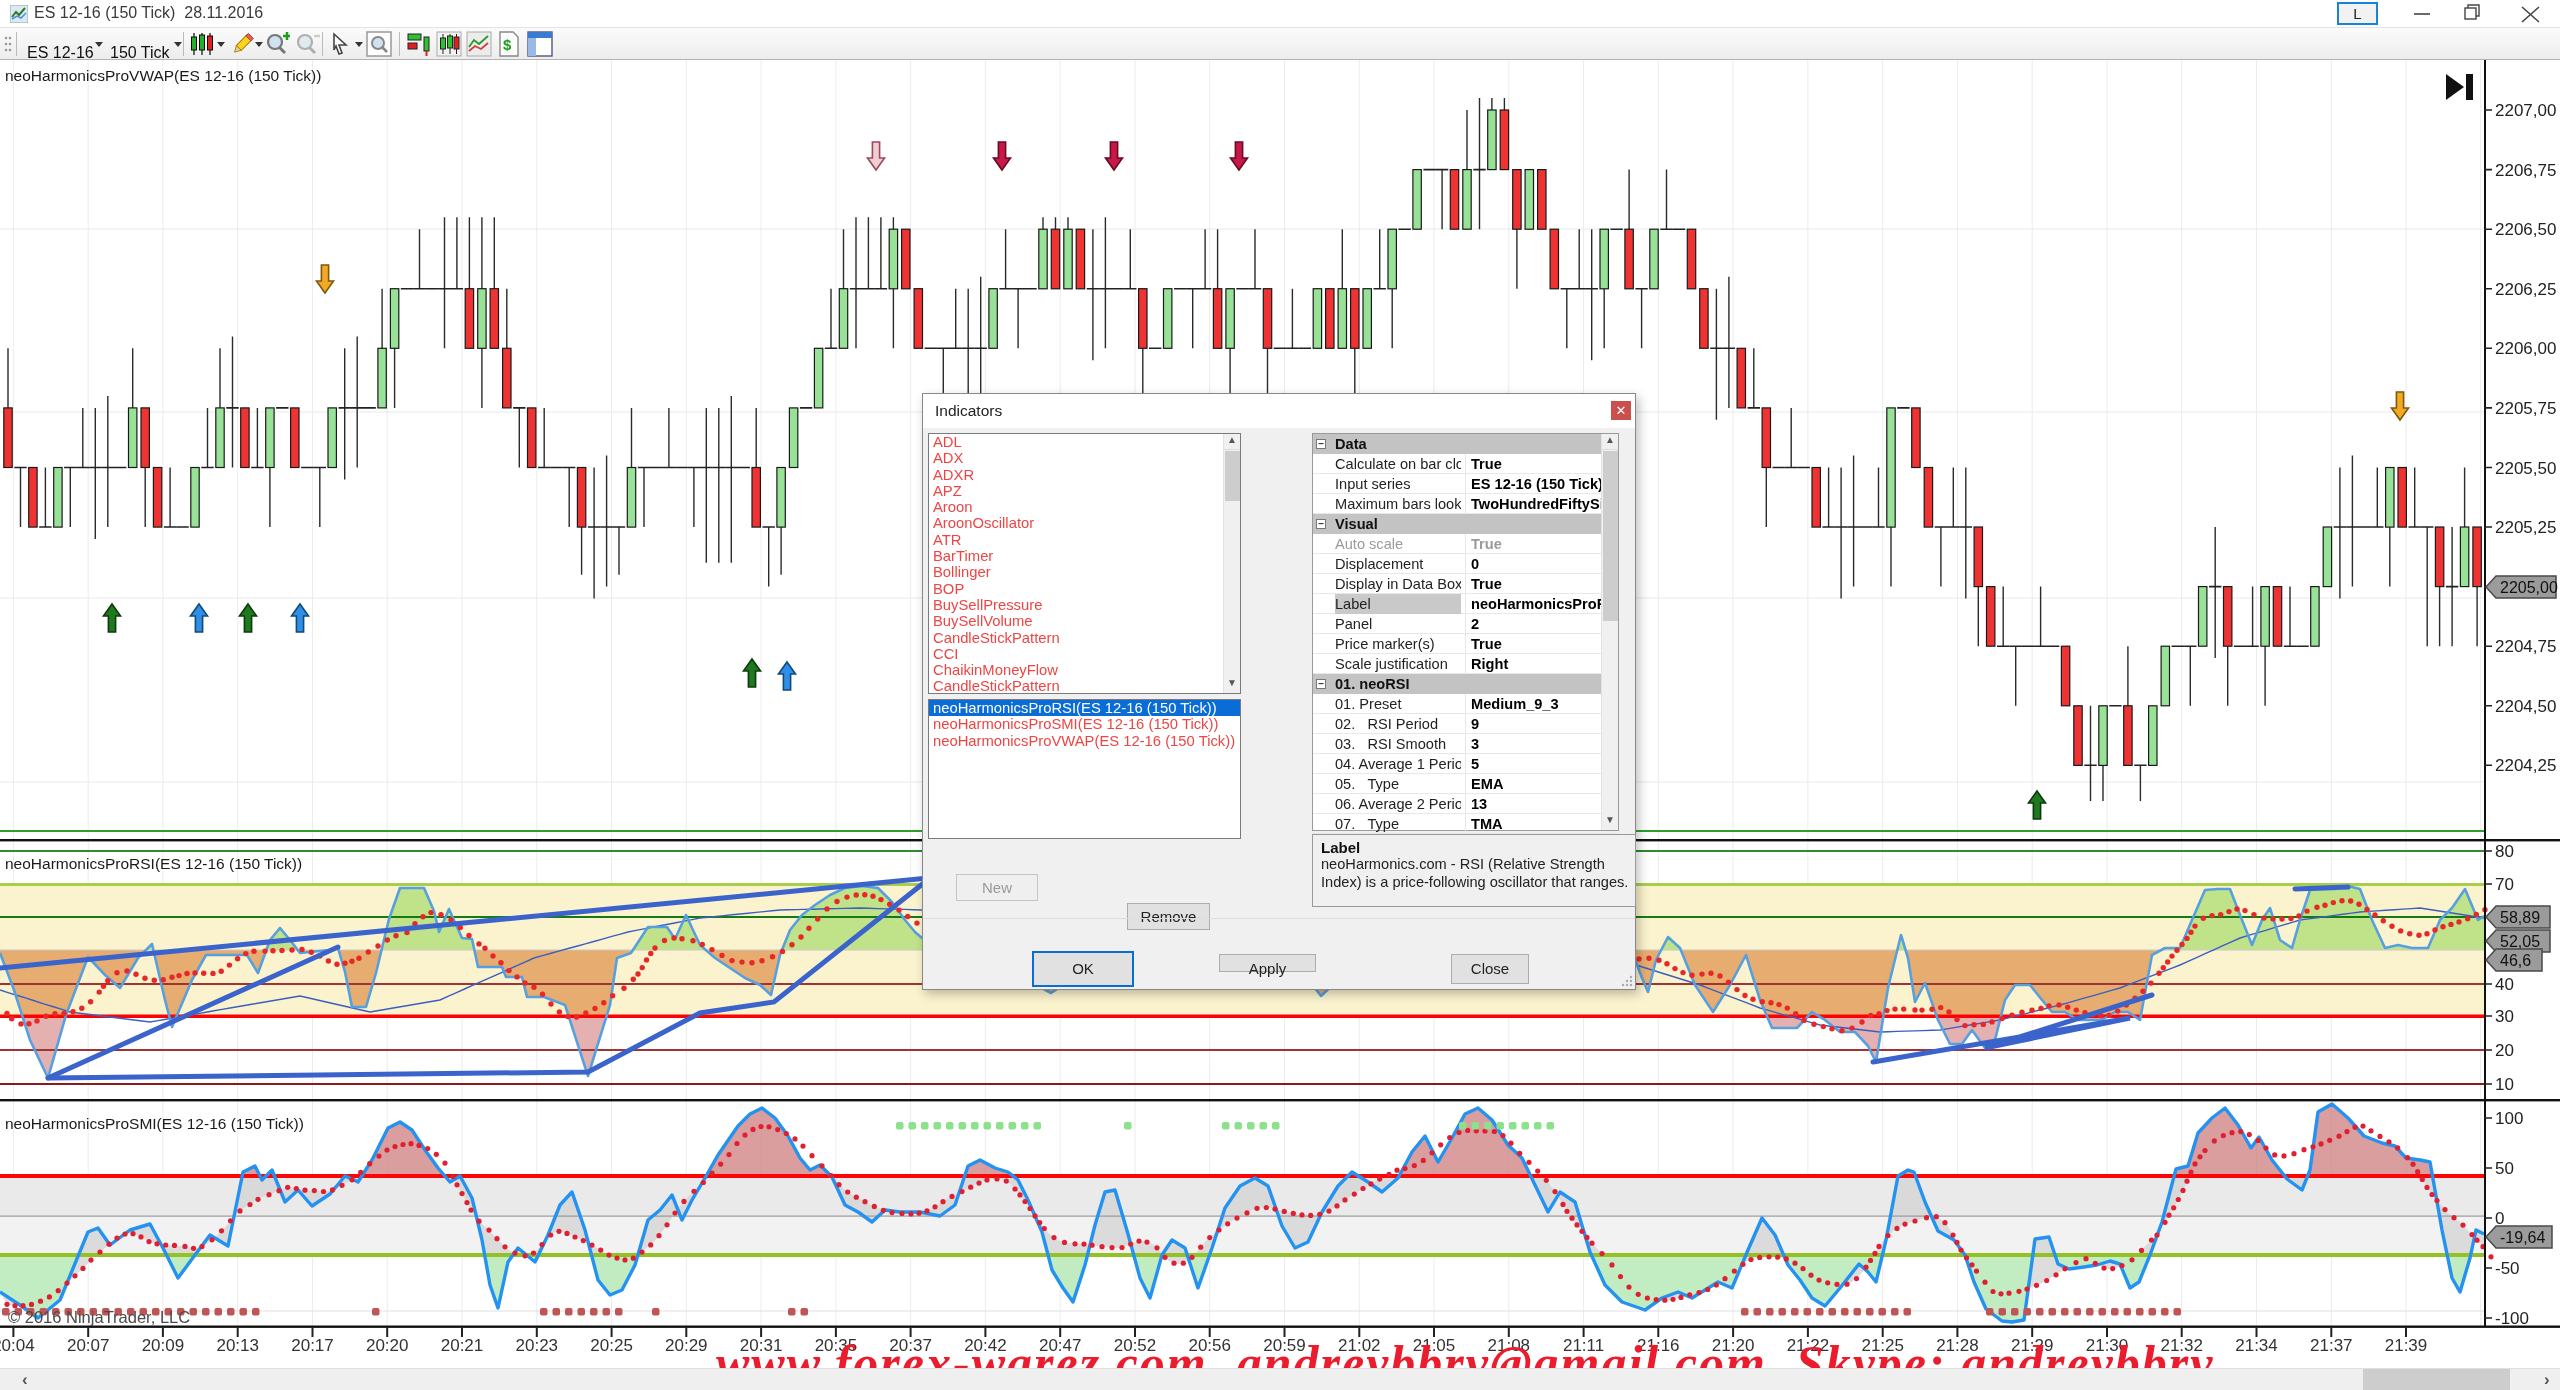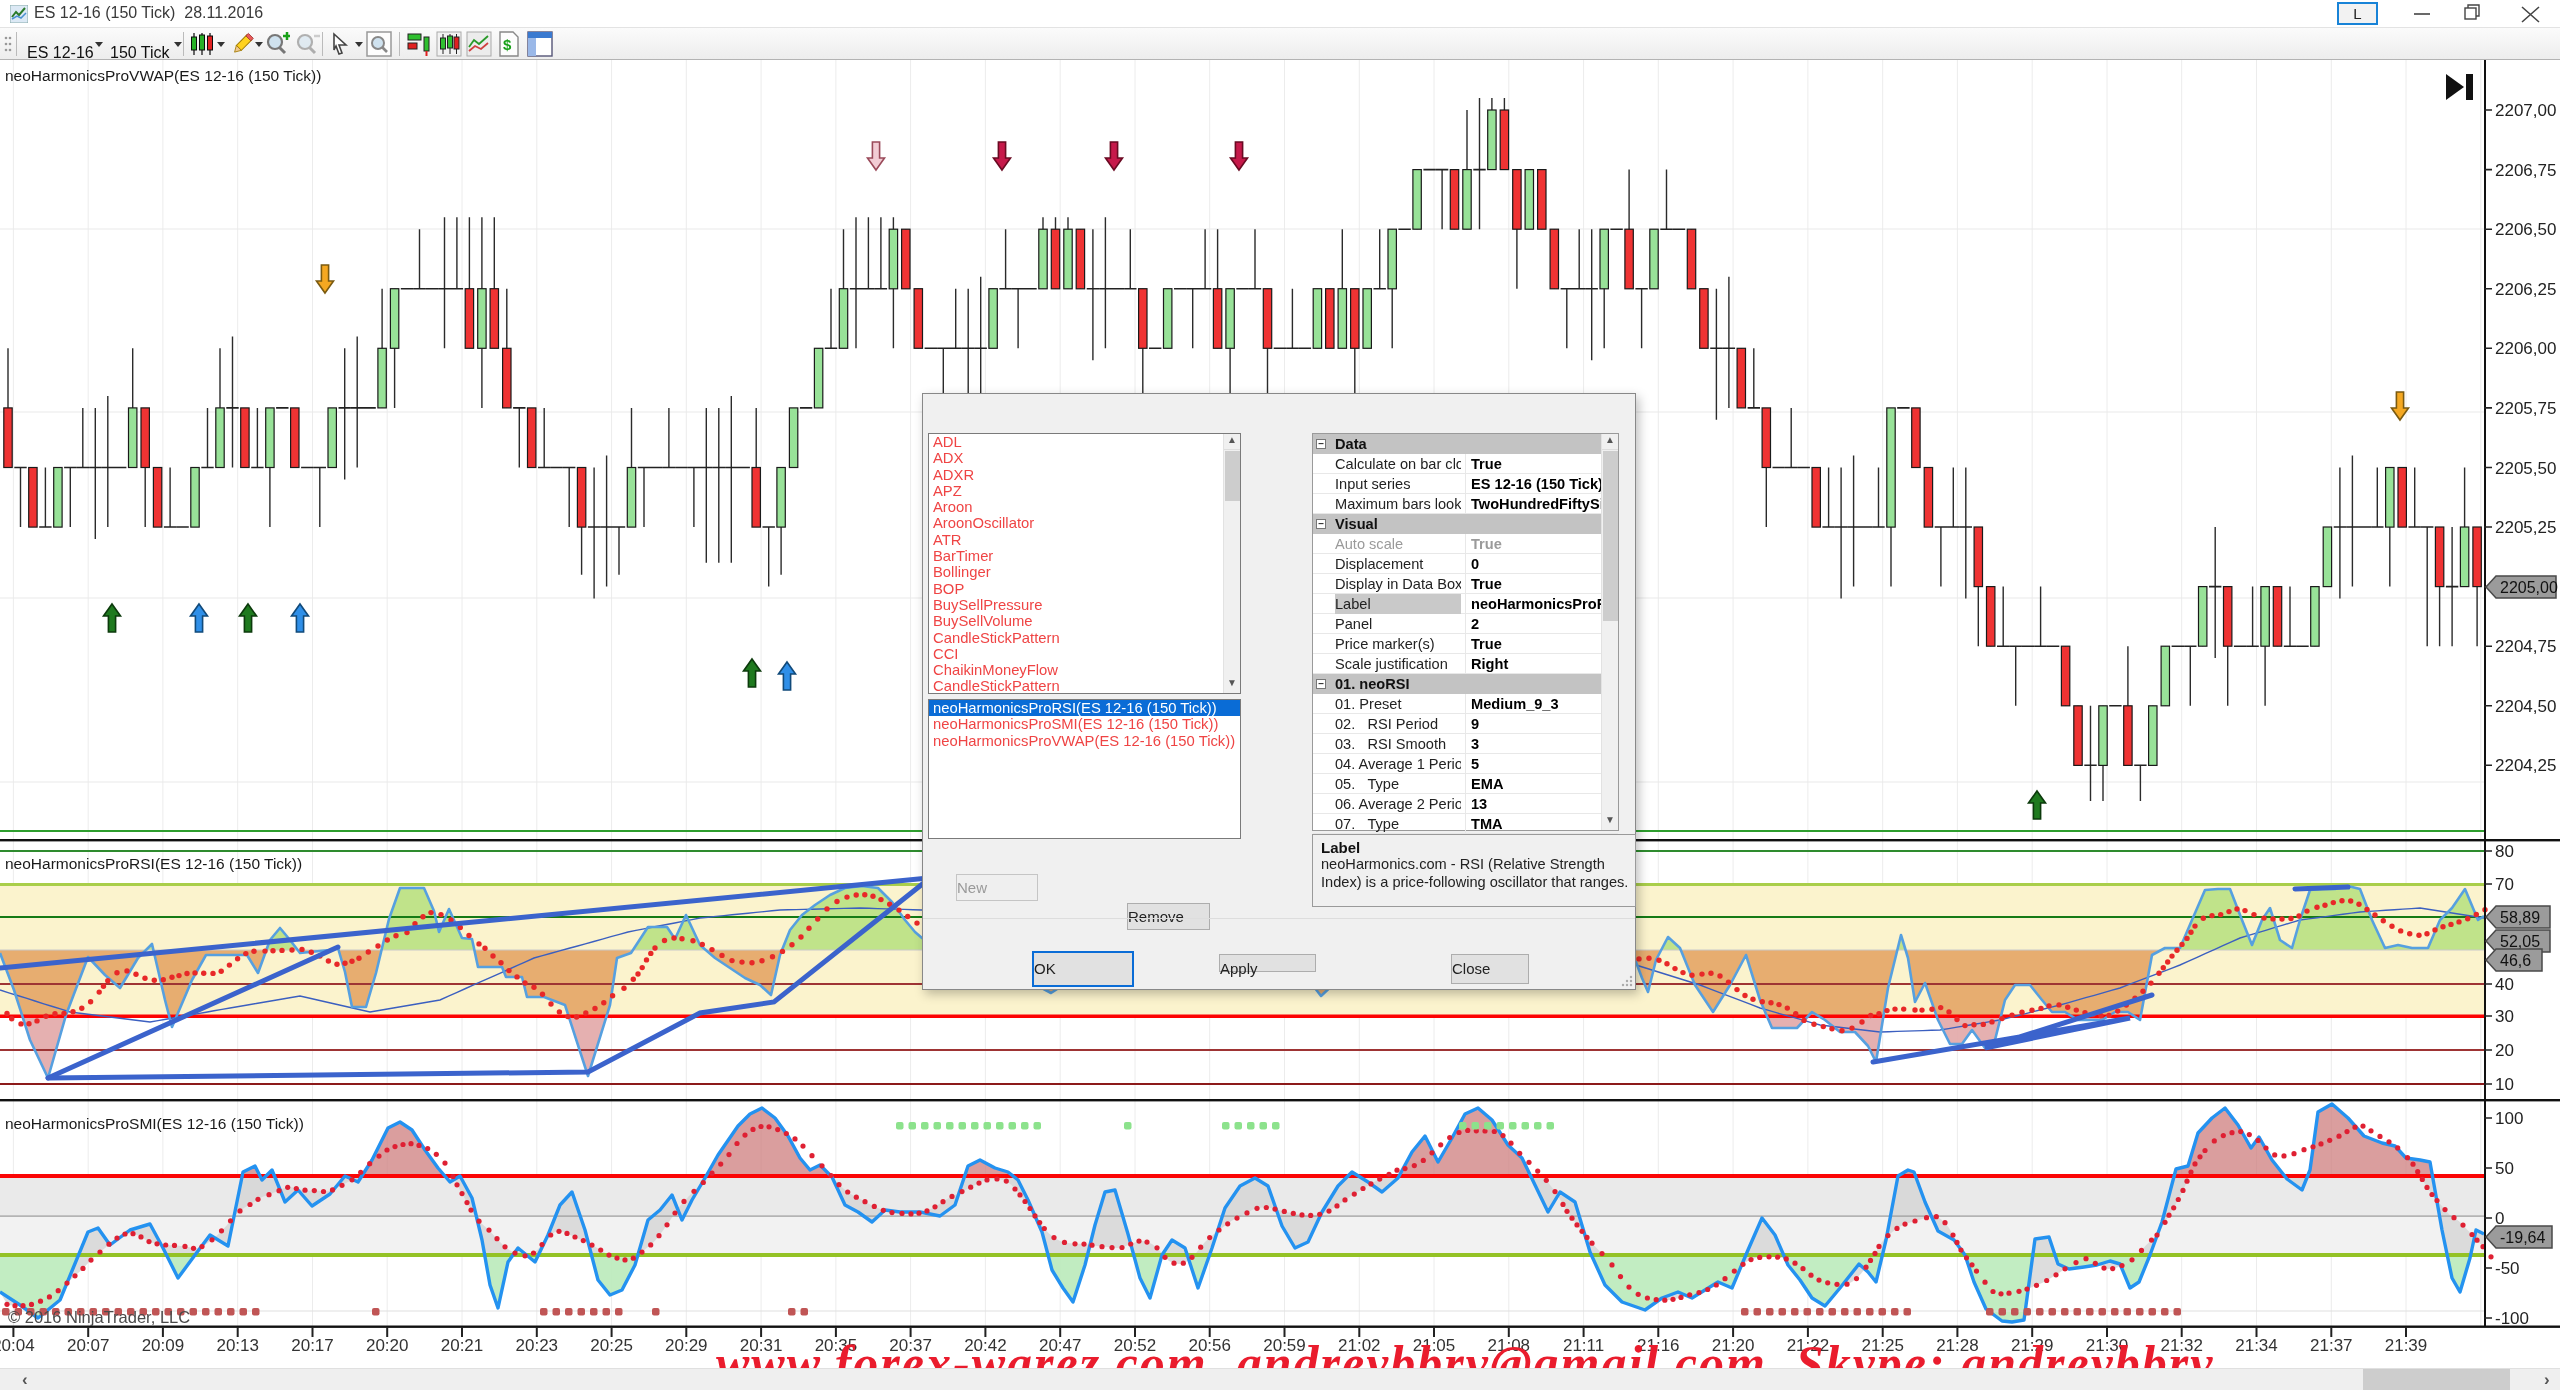--- a/index.html
+++ b/index.html
@@ -9,21 +9,21 @@
 .tbt{position:absolute;top:16px;font-size:16px;color:#111}
 .caret{position:absolute;top:14px;width:0;height:0;border-left:4.5px solid transparent;border-right:4.5px solid transparent;border-top:5px solid #333}
 #dlg{position:absolute;left:922px;top:393px;width:714px;height:597px;background:#f0f0f0;border:1px solid #888;box-shadow:3px 4px 10px rgba(0,0,0,.25);font-size:15px}
 #dlg .cap{position:absolute;left:0;top:0;width:100%;height:34px;background:#fff}
 #dlg .cap span{position:absolute;left:12px;top:8px;font-size:15.5px;color:#222}
 #dlg .x{position:absolute;right:4px;top:7px;width:20px;height:19px;background:#c9504c;color:#fff;text-align:center;line-height:19px;font-size:13px}
 .lb{position:absolute;background:#fff;border:1px solid #7a7a7a;overflow:hidden}
 .li{height:16.3px;line-height:16.3px;padding-left:4px;font-size:14.8px;color:#ef4444;white-space:nowrap}
 .sel{background:#0a6cd6;color:#fff}
 .sb{position:absolute;right:0;top:0;width:17px;background:#f0f0f0;border-left:1px solid #e2e2e2}
-.btn{position:absolute;background:#e1e1e1;border:1px solid #adadad;font-size:15px;color:#222}
+.btn{position:absolute;background:#e1e1e1;border:1px solid #adadad;text-align:center;font-size:15px;color:#222}
 .btn.dis{background:#efefef;border-color:#c5c5c5;color:#9a9a9a}
 .grid{position:absolute;left:389px;top:39px;width:307px;height:398px;background:#fff;border:1px solid #9a9a9a}
 .ghdr{background:#c3c3c3;font-weight:bold;color:#111;padding-left:22px;height:20px;line-height:20px;font-size:14.6px;position:relative}
 .grow{height:20px;line-height:20px;border-bottom:1px solid #e8e8e8;position:relative;font-size:14.6px;white-space:nowrap}
 .gname{position:absolute;left:22px;top:0;width:126px;overflow:hidden;color:#222}
 .gval{position:absolute;left:152px;top:0;right:0;font-weight:bold;color:#000;overflow:hidden;border-left:1px solid #e8e8e8;padding-left:5px}
 .gmin{position:absolute;left:3px;top:5px;width:10px;height:10px;border:1px solid #777;background:#fff;font-size:10px;line-height:8px;text-align:center;color:#333}
 #wm{position:absolute;left:716px;top:1334px;width:1530px;font-family:"Liberation Serif",serif;font-style:italic;font-weight:bold;font-size:50px;letter-spacing:2px;color:#ea1c2d;white-space:nowrap}
 #scroll{position:absolute;left:0;top:1368px;width:2560px;height:22px;background:#efefef;border-top:1px solid #e0e0e0}
 #thumb{position:absolute;left:2363px;top:0;width:147px;height:22px;background:#cdcdcd}
@@ -1056,20 +1056,24 @@
       <path d="M3 1h13l5 5v19H3Z" fill="#fdfdfd" stroke="#888" stroke-width="1.4"></path>
       <text x="6" y="19" font-size="15" font-weight="bold" fill="#18a018">$</text>
     </svg>
     <svg style="position:absolute;left:527px;top:3px" width="26" height="26">
       <rect x="1" y="1" width="24" height="24" fill="#fff" stroke="#557" stroke-width="1.4"></rect>
       <rect x="1" y="1" width="24" height="6" fill="#3a7ad0"></rect>
       <rect x="1" y="7" width="8" height="18" fill="#9ab8e8"></rect>
     </svg>
   </div>
 <div id="dlg">
+<div class="cap">
+      <span>Indicators</span>
+      <div class="x">✕</div>
+    </div>
 <div class="lb" style="left:5px;top:39px;width:313px;height:261px">
       <div class="li">ADL</div>
       <div class="li">ADX</div>
       <div class="li">ADXR</div>
       <div class="li">APZ</div>
       <div class="li">Aroon</div>
       <div class="li">AroonOscillator</div>
       <div class="li">ATR</div>
       <div class="li">BarTimer</div>
       <div class="li">Bollinger</div>

